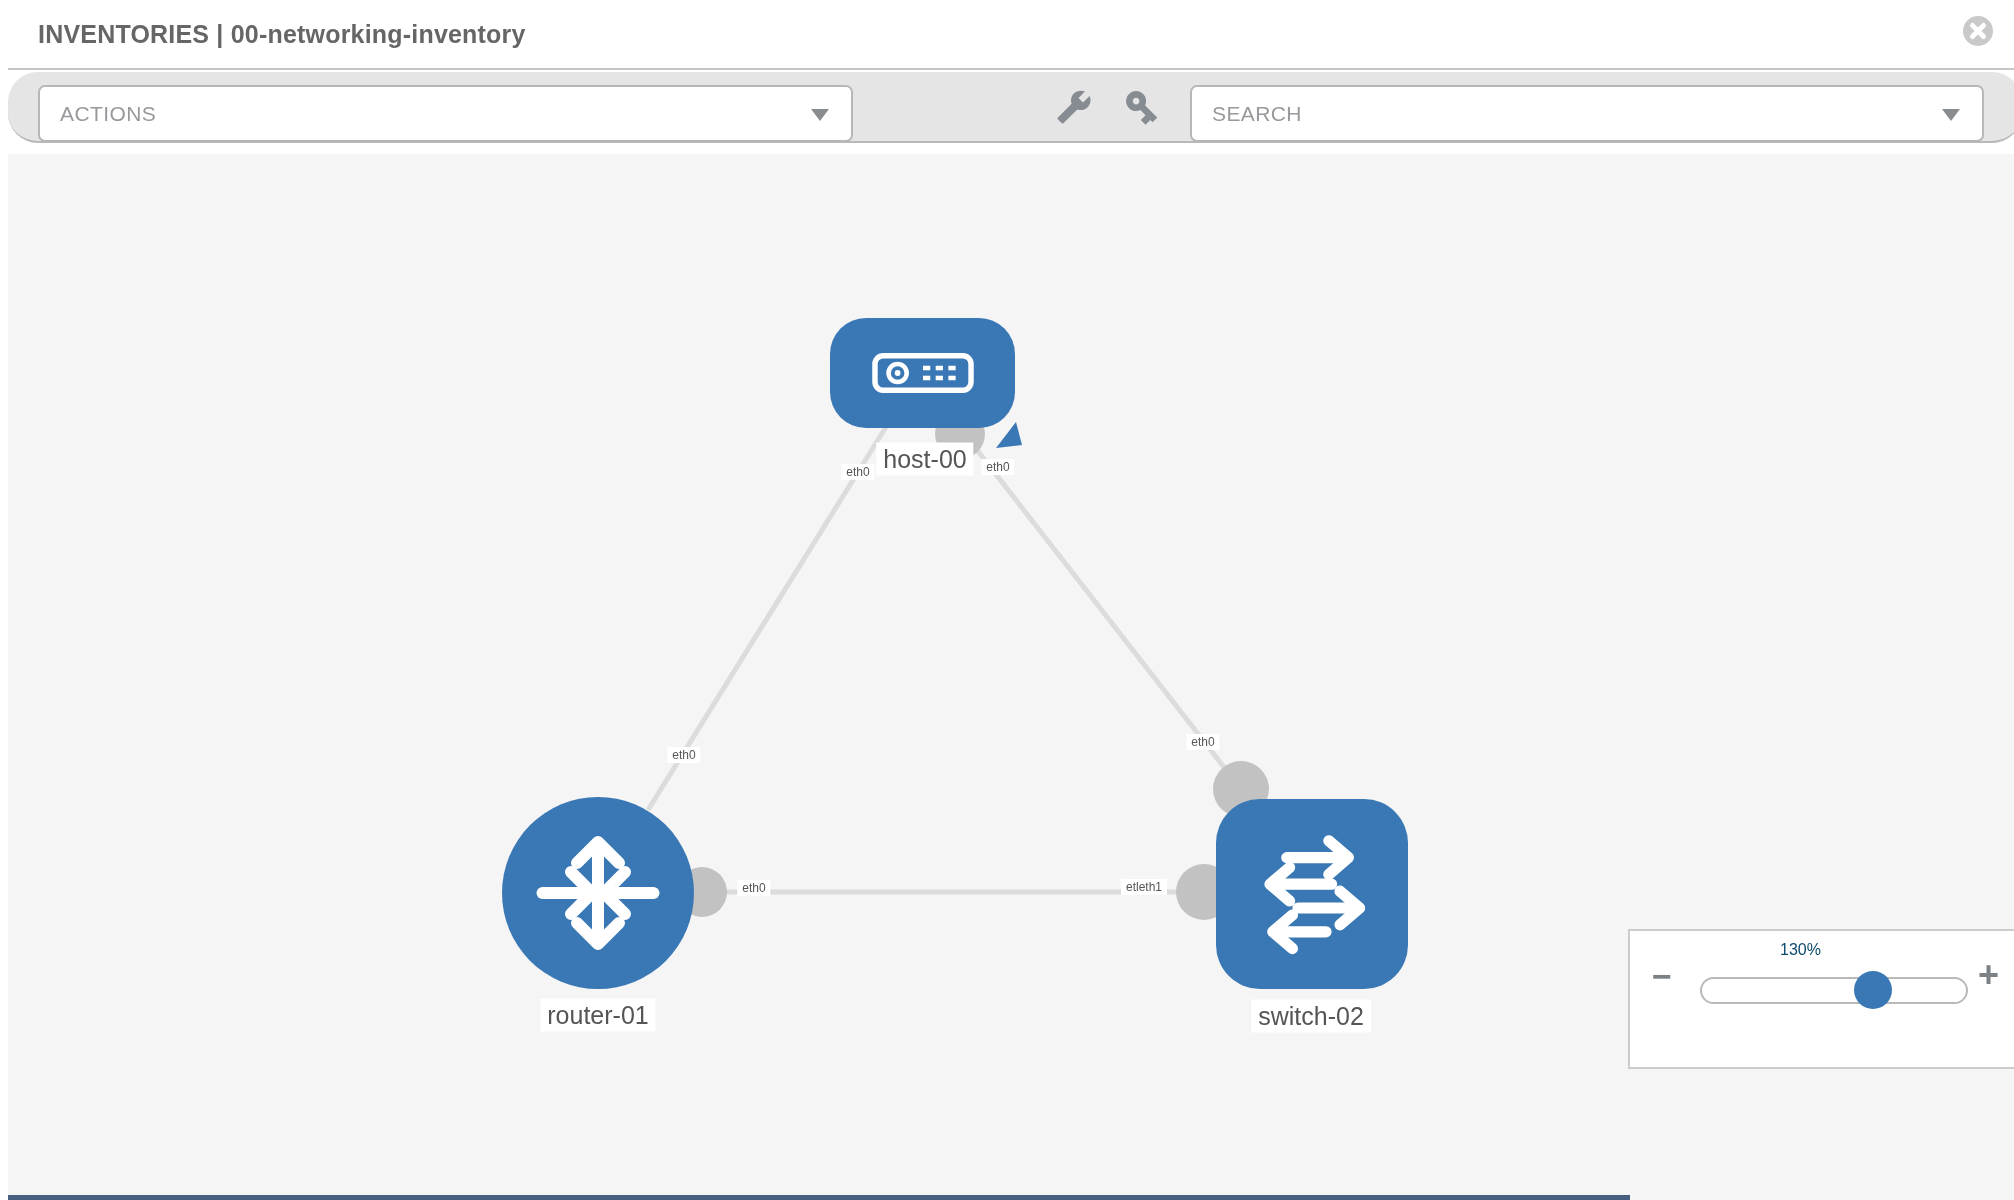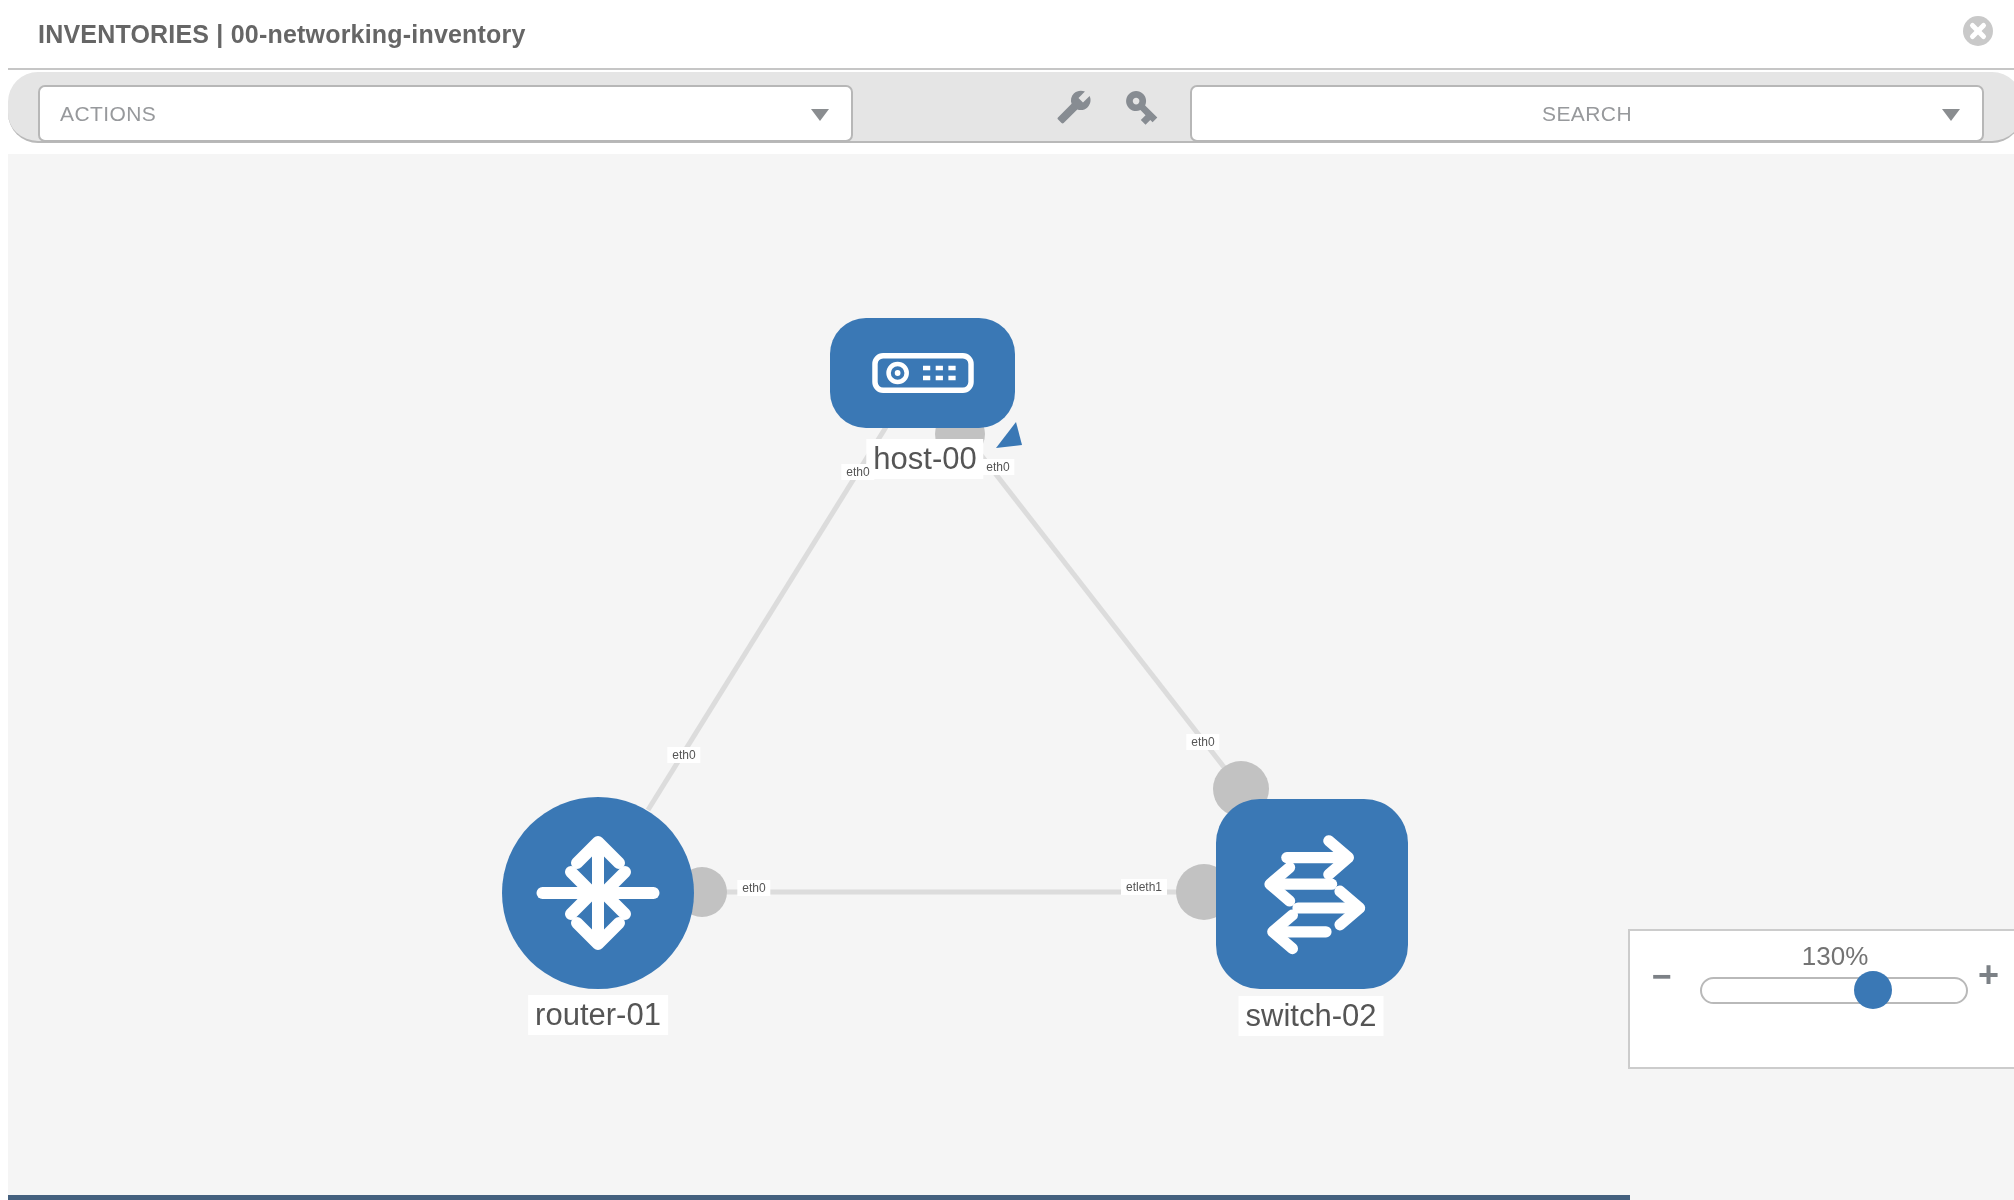--- a/index.html
+++ b/index.html
@@ -12,54 +12,54 @@
   .header { position:absolute; left:0; top:0; width:100%; height:70px; background:#ffffff; border-bottom:2px solid #c6c6c6; }
   .header-title { position:absolute; left:30px; top:50%; transform:translateY(-50%); font-size:25px; font-weight:bold; color:#666666; letter-spacing:0.2px; }
   .close-btn { position:absolute; right:28px; top:15px; width:32px; height:32px; cursor:pointer; }
 
   
   .toolbar { position:absolute; left:0; top:72px; width:100%; height:71px; background:#e5e5e5; border-bottom:2px solid #b9b9b9;border-radius:30px; }
   .select-box { position:absolute; top:13px; height:57px; background:#ffffff; border:2px solid #b7b7b7; border-radius:7px; display:flex; align-items:center; padding:0 20px; }
   .select-box .ph { font-size:21px; color:#97999c; letter-spacing:0.4px; }
   .caret { position:absolute; right:22px; top:50%; margin-top:-5px; width:0; height:0; border-left:9px solid transparent; border-right:9px solid transparent; border-top:12px solid #8a8d90; }
   .actions-box { left:30px; width:815px; }
-  .search-box { left:1182px; width:794px;justify-content:center; }
+  .search-box { left:1182px; width:794px; }
   .tool-icon { position:absolute; top:50%; transform:translateY(-50%); cursor:pointer; }
   .wrench-pos { left:1048px; }
   .key-pos { left:1114px; }
 
   
   .canvas { position:absolute; left:0; top:154px; width:2014px; height:1046px; background:#f5f5f5; overflow:hidden; }
   .edges-svg { position:absolute; left:0; top:0; z-index:1; }
 
   .node { position:absolute; z-index:2; background:#3a78b5; display:flex; align-items:center; justify-content:center; }
   .node-host { left:822px; top:164px; width:185px; height:110px; border-radius:36px; }
   .node-router { left:494px; top:643px; width:192px; height:192px; border-radius:50%; }
   .node-switch { left:1208px; top:645px; width:192px; height:190px; border-radius:44px; }
 
   .graph-label { position:absolute; z-index:3; background:#ffffff; color:#555555; white-space:nowrap; transform:translate(-50%,-50%); }
-  .node-label { font-size:31px; padding:2px 7px; }
+  .node-label { font-size:25px; padding:2px 7px; }
   .if-label { font-size:12px; padding:1px 5px; }
 
   .lbl-host   { left:917px; top:305px; }
   .lbl-router { left:590px; top:861px; }
   .lbl-switch { left:1303px; top:862px; }
 
   .if-host-left   { left:850px;  top:318px; }
   .if-host-right  { left:990px;  top:313px; }
   .if-router-link { left:676px;  top:601px; }
   .if-switch-link { left:1195px; top:588px; }
   .if-router-port { left:746px;  top:734px; }
   .if-switch-port { left:1136px; top:733px; }
 
   .bottom-strip { position:absolute; left:0; top:1041px; width:1622px; height:5px; background:#44607e; z-index:4; }
 
   
   .zoom-panel { position:absolute; left:1620px; top:929px; width:420px; height:140px; background:#ffffff; border:2px solid #cccccc; z-index:5; }
-  .zoom-value { position:absolute; left:150px; top:10px; width:110px; text-align:center; font-size:26px; color:#737373; }
+  .zoom-value { position:absolute; left:150px; top:10px; width:110px; font-size:16px; color:#0c4a6e; }
   .zoom-minus { position:absolute; left:22px; top:28px; font-size:34px; font-weight:bold; color:#7c8186; cursor:pointer; line-height:1; }
   .zoom-plus  { position:absolute; left:348px; top:26px; font-size:36px; font-weight:bold; color:#7c8186; cursor:pointer; line-height:1; }
   .zoom-track { position:absolute; left:70px; top:46px; width:268px; height:27px; background:#ffffff; border:2px solid #b9b9b9; border-radius:14px; cursor:pointer; }
   .zoom-thumb { position:absolute; left:224px; top:40px; width:38px; height:38px; border-radius:50%; background:#3a78b5; cursor:grab; }
 </style>
 </head>
 <body>
 
 <div class="app">
 

